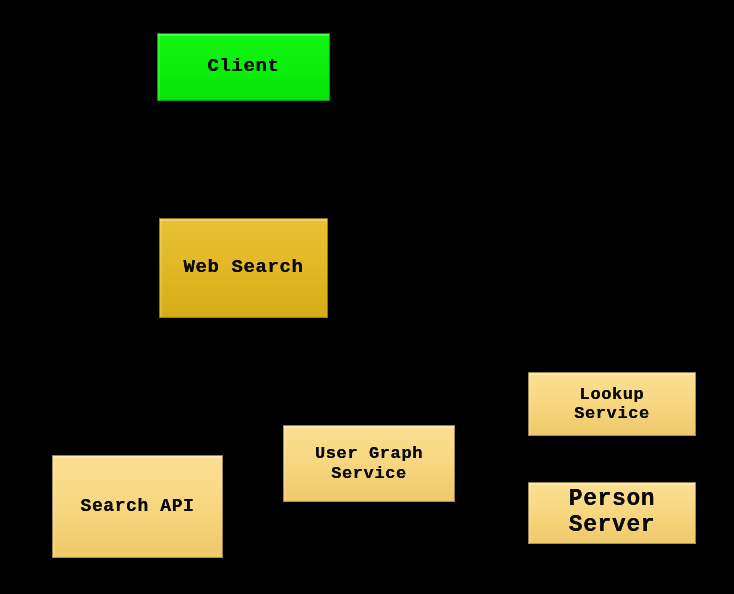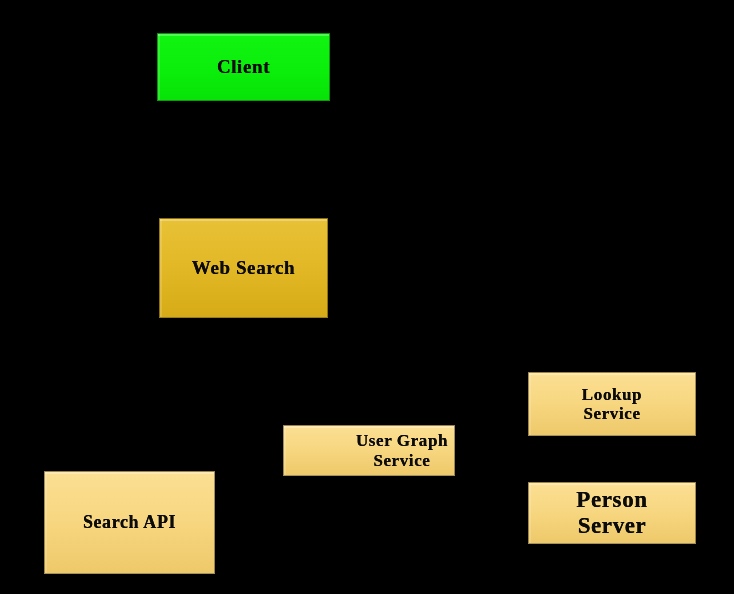--- a/index.html
+++ b/index.html
@@ -7,21 +7,21 @@
     margin: 0;
     padding: 0;
     background: #000000;
   }
   #canvas {
     position: relative;
     width: 734px;
     height: 594px;
     background: #000000;
     overflow: hidden;
-    font-family: Liberation Serif, serif;
+    font-family: Liberation Mono, monospace;
   }
   .node {
     position: absolute;
     display: flex;
     align-items: center;
     justify-content: center;
     text-align: center;
     box-sizing: border-box;
     color: #0b0b0b;
     font-weight: 700;
@@ -77,27 +77,27 @@
 
   <div class="node fill-gold" style="left:159px; top:218px; width:169px; height:100px; font-size:19px;">
     <span class="label">Web Search</span>
   </div>
 
   <div class="node fill-lightgold" style="left:528px; top:372px; width:168px; height:64px; font-size:17px;">
     <span class="label">Lookup
 Service</span>
   </div>
 
-  <div class="node fill-lightgold" style="left:283px; top:425px; width:172px; height:51px; font-size:17px;justify-content:flex-end;">
+  <div class="node fill-lightgold" style="left:283px; top:425px; width:172px; height:77px; font-size:17px;">
     <span class="label">User Graph
 Service</span>
   </div>
 
   <div class="node fill-lightgold" style="left:528px; top:482px; width:168px; height:62px; font-size:23px;">
     <span class="label">Person
 Server</span>
   </div>
 
-  <div class="node fill-lightgold" style="left:44px; top:455px; width:171px; height:103px; font-size:18px;margin-top:16px;">
+  <div class="node fill-lightgold" style="left:52px; top:455px; width:171px; height:103px; font-size:18px;">
     <span class="label">Search API</span>
   </div>
 
 </div>
 
 </body></html>

